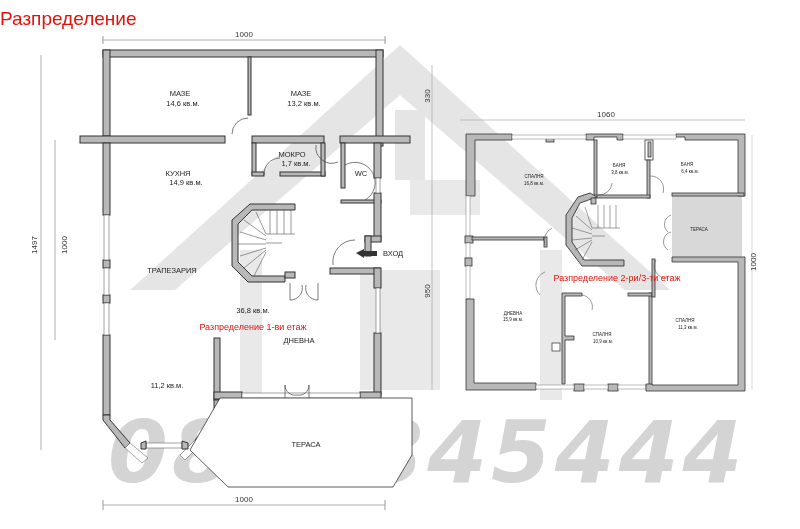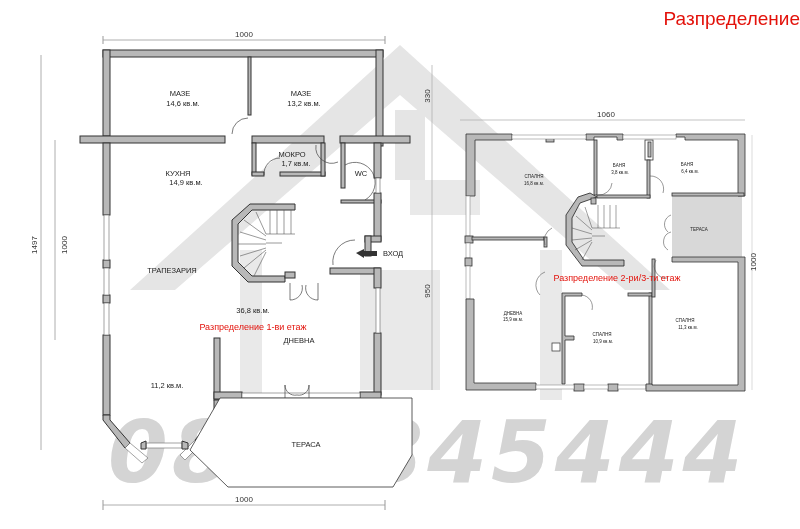--- a/index.html
+++ b/index.html
@@ -1,17 +1,17 @@
 <!DOCTYPE html>
 <html><head>
 <meta charset="utf-8">
 <style>
   html, body { margin:0; padding:0; background:#ffffff; }
   body { width:800px; height:529px; position:relative; overflow:hidden; font-family:"Liberation Sans", sans-serif; }
-  .title { position:absolute; left:0; top:8px; width:800px; text-align:right; color:#e3120b; font-size:19px; font-family:"Liberation Sans", sans-serif; }
+  .title { position:absolute; left:0; top:8px; width:800px; text-align:left; color:#e3120b; font-size:19px; font-family:"Liberation Sans", sans-serif; }
   svg { position:absolute; left:0; top:0; }
   .lbl { font-family:"Liberation Sans", sans-serif; fill:#222; }
   .red { fill:#e3120b; }
   .dim { font-family:"Liberation Sans", sans-serif; fill:#333; font-size:8px; }
   .wm { font-family:"DejaVu Sans", sans-serif; font-style:italic; font-weight:bold; fill:#d4d4d4; }
 </style>
 </head>
 <body>
 
 <div class="title">Разпределение</div>

